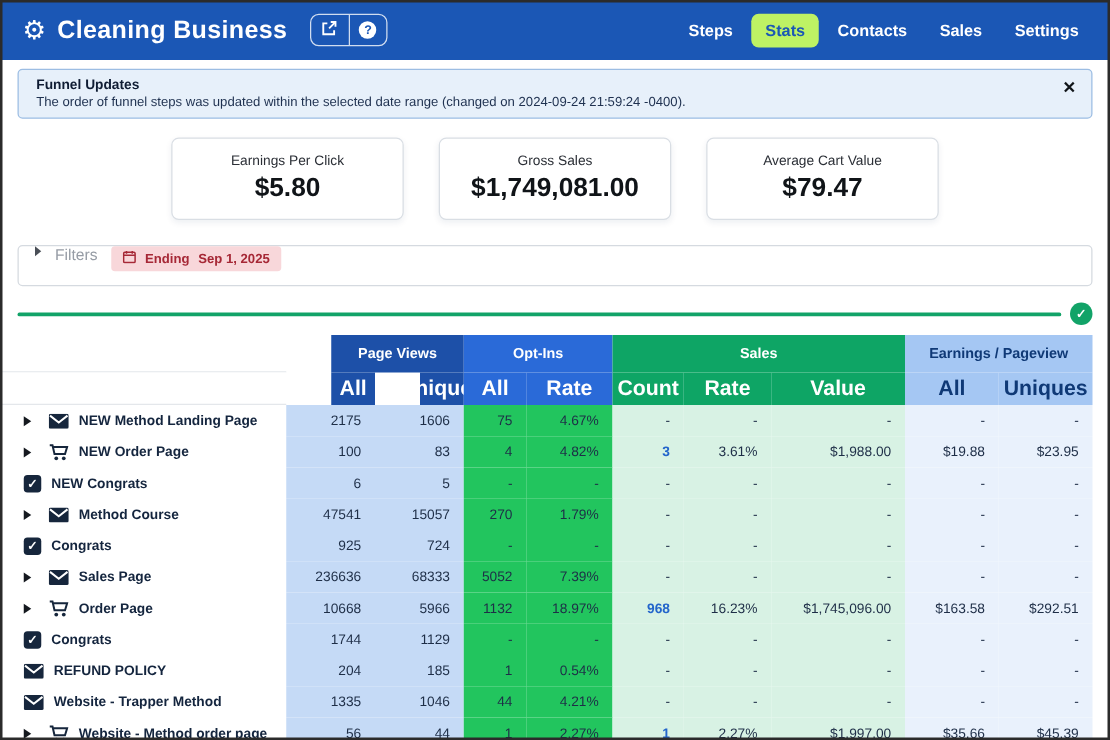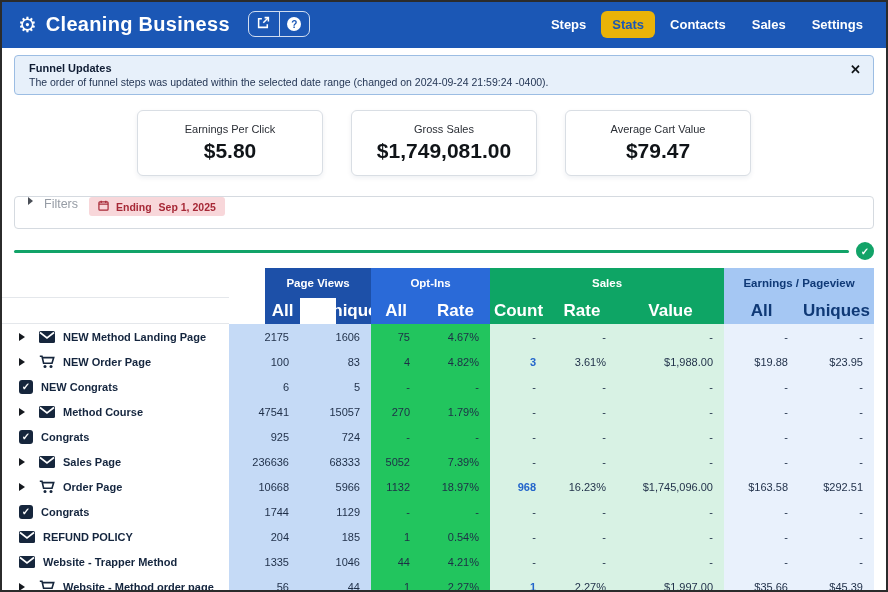--- a/index.html
+++ b/index.html
@@ -10,21 +10,21 @@
   
   .navbar { height:48px; background:#1b57b5; display:flex; align-items:center; padding:0 14px; }
   .gear { color:#fff; font-size:21px; margin:0 9px 0 4px; line-height:1; }
   .app-title { color:#fff; font-size:20px; font-weight:800; letter-spacing:.3px; }
   .btn-group { display:flex; margin-left:18px; border:1px solid rgba(255,255,255,.8); border-radius:7px; overflow:hidden; }
   .nav-btn { width:30px; height:24px; display:flex; align-items:center; justify-content:center; background:transparent; border:none; cursor:pointer; }
   .nav-btn + .nav-btn { border-left:1px solid rgba(255,255,255,.8); }
   .help-circle { width:14px; height:14px; border-radius:50%; background:#fff; color:#1b57b5; font-size:10px; font-weight:800; display:flex; align-items:center; justify-content:center; }
   .nav-links { margin-left:auto; display:flex; align-items:center; gap:4px; }
   .nav-item { color:#fff; font-size:13px; font-weight:700; padding:6px 11px; border-radius:6px; cursor:pointer; }
-  .nav-item.active { background:#eab308; color:#1b57b5; }
+  .nav-item.active { background:#bef264; color:#1b57b5; }
 
   
   .alert { margin:7px 14px 0; background:#e7f0fa; border:1px solid #9cbde3; border-radius:4px; padding:6px 14px; position:relative; }
   .alert-title { font-size:11px; font-weight:800; color:#0f1c33; }
   .alert-msg { font-size:10.5px; color:#1f3150; margin-top:2px; }
   .alert-close { position:absolute; right:12px; top:7px; font-size:13px; font-weight:800; color:#101418; cursor:pointer; line-height:1; }
 
   
   .cards { display:flex; justify-content:center; gap:28px; margin-top:15px; }
   .card { width:186px; padding:12px 6px; border:1px solid #d9dee4; border-radius:6px; text-align:center; box-shadow:0 2px 5px rgba(20,40,80,.07); background:#fff; }

